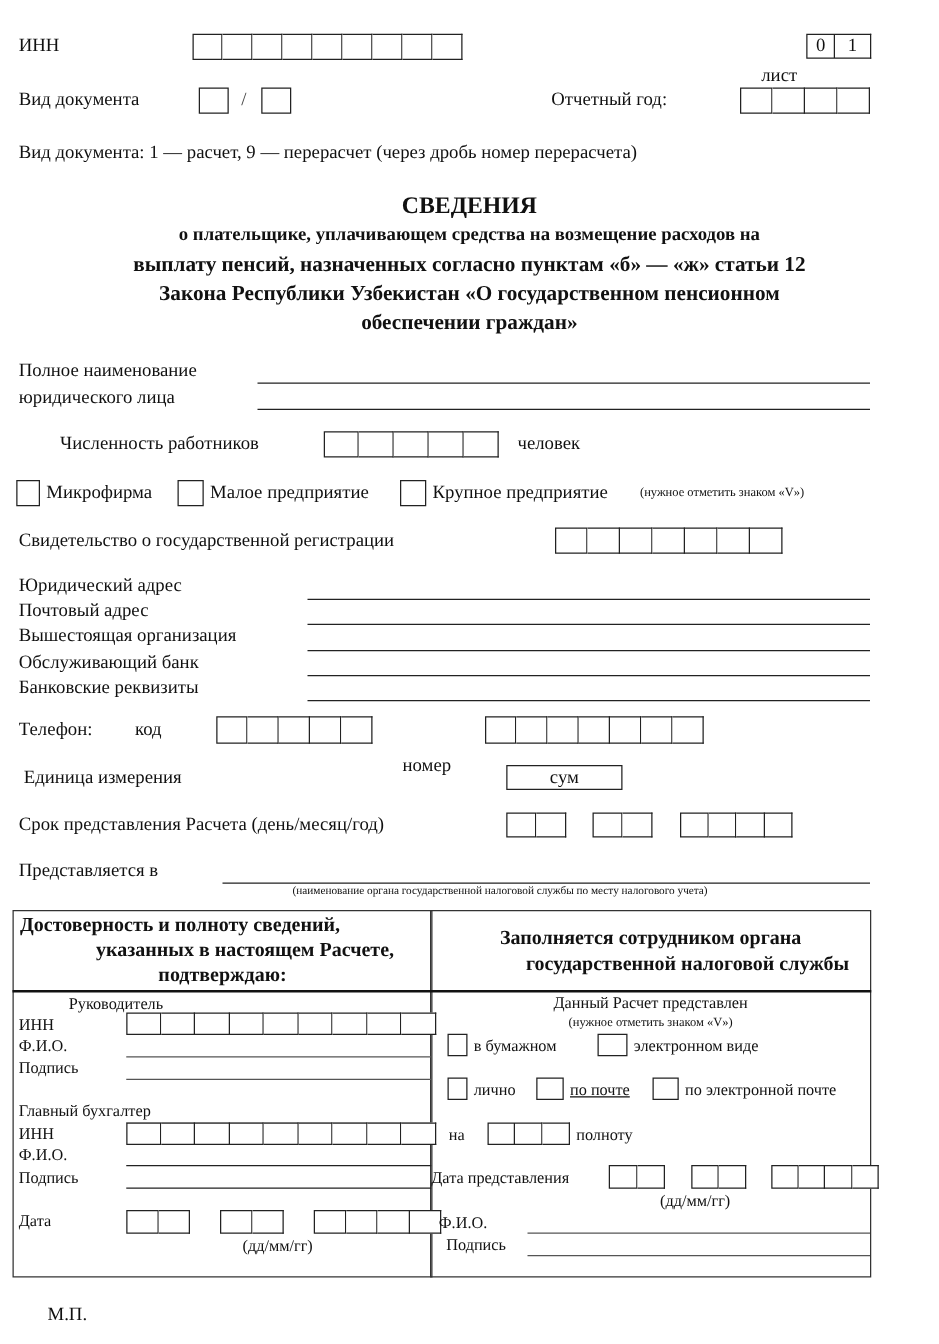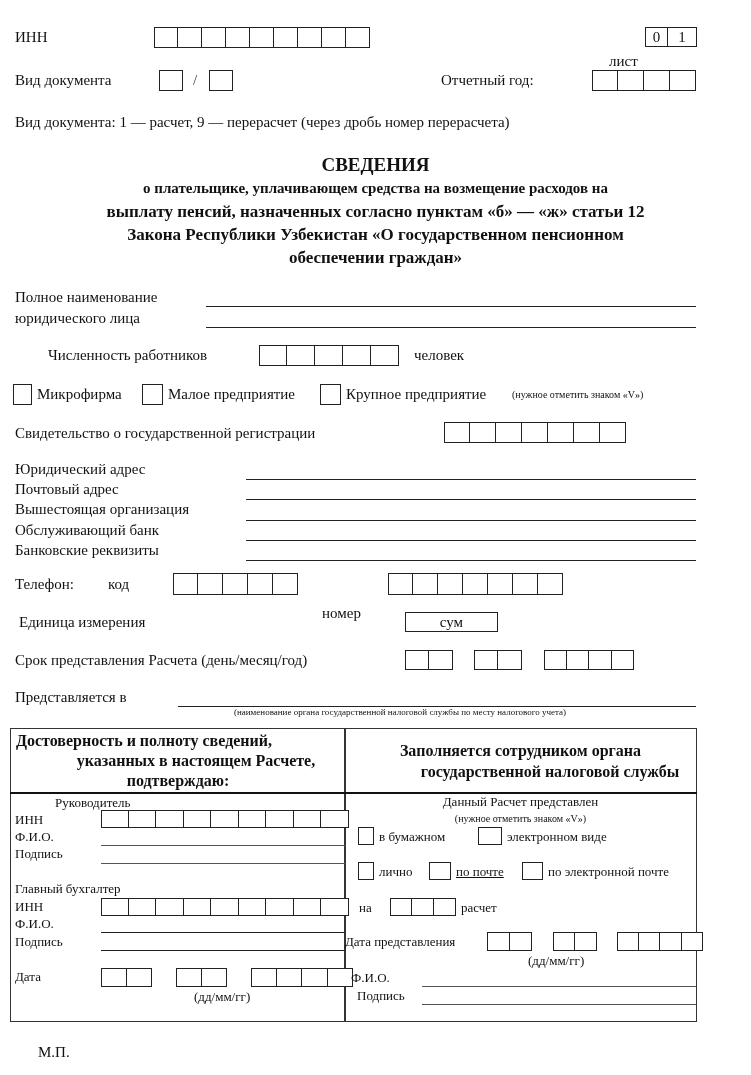--- a/index.html
+++ b/index.html
@@ -232,21 +232,21 @@
 <div class="abs t13" style="left:456px;top:864px;text-decoration:underline;">по почте</div>
 <div class="chk" style="left:522px;top:862px;width:21px;height:18px;border-width:1px;"></div>
 <div class="abs t13" style="left:548px;top:864px;">по электронной почте</div>
 
 <div class="abs t13" style="left:359px;top:900px;">на</div>
 <div class="boxes" style="left:390px;top:898px;height:18px;">
     <div class="cell" style="width: 22px; height: 18px;"></div>
     <div class="cell" style="width: 22px; height: 18px;"></div>
     <div class="cell" style="width: 22px; height: 18px;"></div>
   </div>
-<div class="abs t13" style="left:461px;top:900px;">расчет</div>
+<div class="abs t13" style="left:461px;top:900px;">полноту</div>
 
 <div class="abs t13" style="left:345px;top:934px;">Дата представления</div>
 <div class="boxes" style="left:487px;top:932px;height:19px;">
     <div class="cell" style="width: 22.5px; height: 19px;"></div>
     <div class="cell" style="width: 22.5px; height: 19px;"></div>
   </div>
 <div class="boxes" style="left:553px;top:932px;height:19px;">
     <div class="cell" style="width: 22px; height: 19px;"></div>
     <div class="cell" style="width: 22px; height: 19px;"></div>
   </div>

